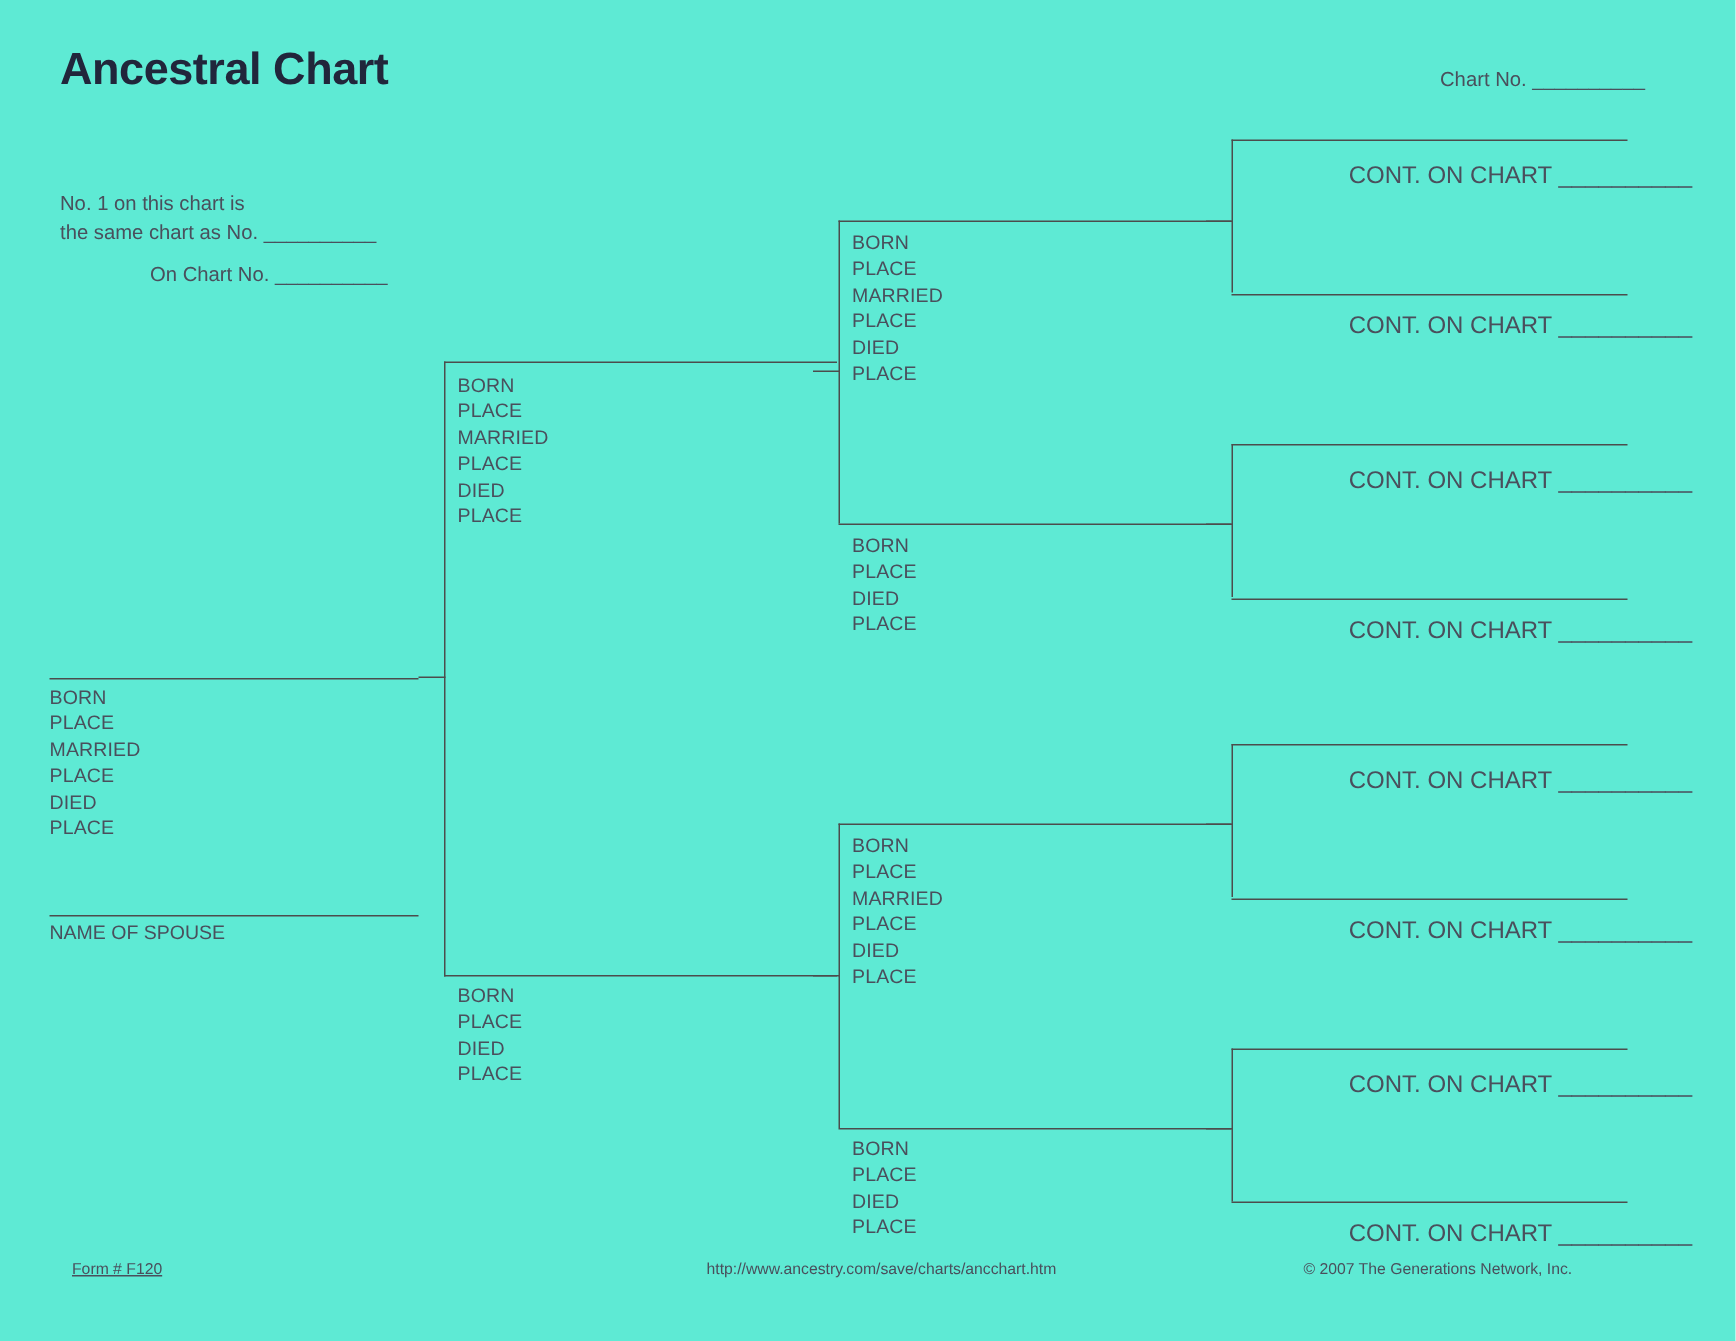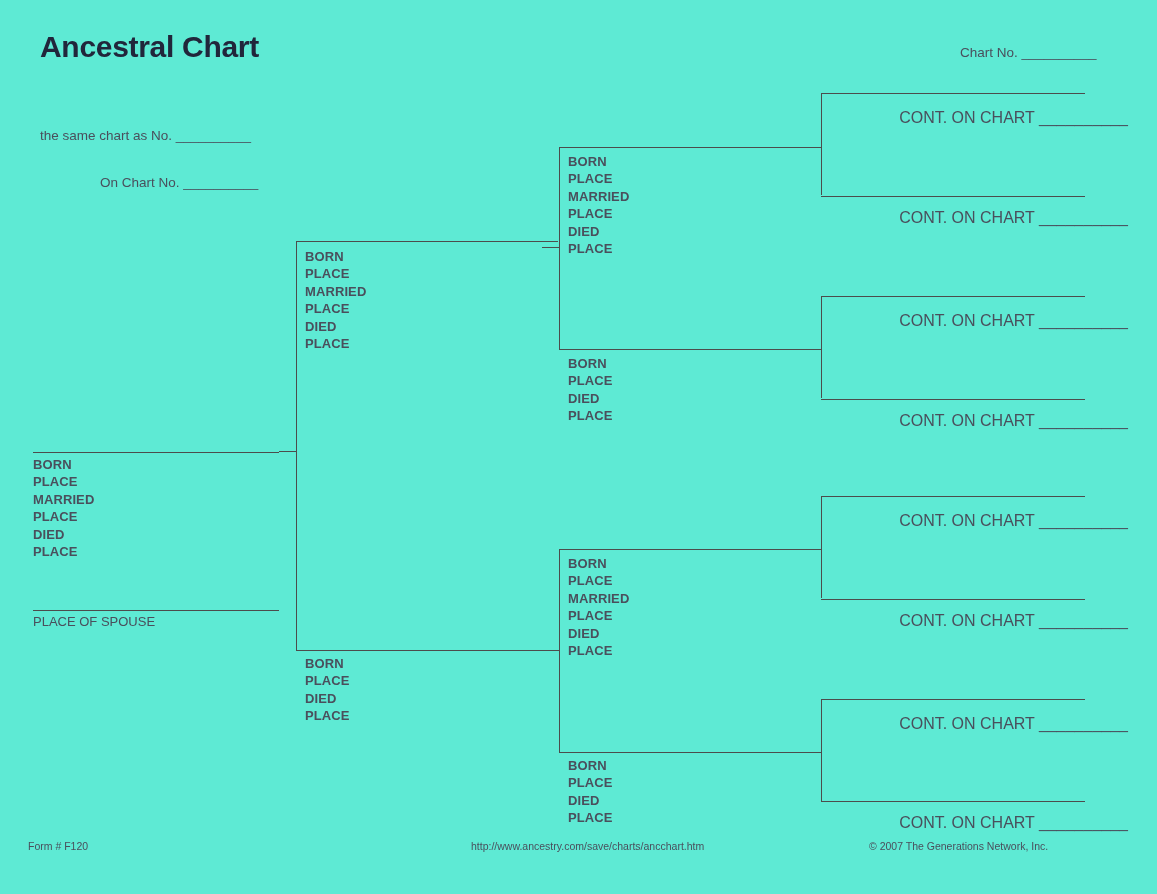--- a/index.html
+++ b/index.html
@@ -81,21 +81,21 @@
     width: 0;
     border-left: 1px solid #4c4c4c;
   }
   .fields {
     position: absolute;
     font-size: 13px;
     line-height: 17.4px;
     color: #4a4f5c;
     white-space: nowrap;
   }
-  .fields div { letter-spacing: 0.1px; font-weight: bold; }
+  .fields div { letter-spacing: 0.1px; }
 
   .cont {
     position: absolute;
     font-size: 16px;
     color: #4a4f5c;
     white-space: nowrap;
     text-align: right;
   }
 
   
@@ -107,50 +107,51 @@
   }
 
   
   .footer-left, .footer-center, .footer-right {
     position: absolute;
     top: 840px;
     font-size: 10.5px;
     color: #4a4f5c;
     white-space: nowrap;
   }
-  .footer-left  { left: 28px; }
+  .footer-left  { left: 48px; text-decoration: underline; }
   .footer-center{ left: 471px; }
   .footer-right { left: 869px; }
 </style>
 </head>
 <body>
 
 <div id="page">
 
   <div class="title">Ancestral Chart</div>
 
 
   <div class="chart-no">Chart No. __________</div>
 
   <div class="note">
+    <div>No. 1 on this chart is</div>
     <div>the same chart as No. __________</div>
   </div>
   <div class="note-indent">On Chart No. __________</div>
 
   <div class="rule" style="left:33px; top:452px; width:246px;"></div>
   <div class="fields" style="left:33px; top:456px;">
     <div>BORN</div>
     <div>PLACE</div>
     <div>MARRIED</div>
     <div>PLACE</div>
     <div>DIED</div>
     <div>PLACE</div>
   </div>
   <div class="rule" style="left:33px; top:610px; width:246px;"></div>
-  <div class="spouse-label" style="left:33px; top:614px;">PLACE OF SPOUSE</div>
+  <div class="spouse-label" style="left:33px; top:614px;">NAME OF SPOUSE</div>
 
   <div class="vline" style="left:296px; top:241px; height:410px;"></div>
   <div class="rule" style="left:279px; top:451px; width:18px;"></div>
 
   <div class="rule" style="left:296px; top:241px; width:262px;"></div>
   <div class="fields" style="left:305px; top:248px;">
     <div>BORN</div>
     <div>PLACE</div>
     <div>MARRIED</div>
     <div>PLACE</div>

